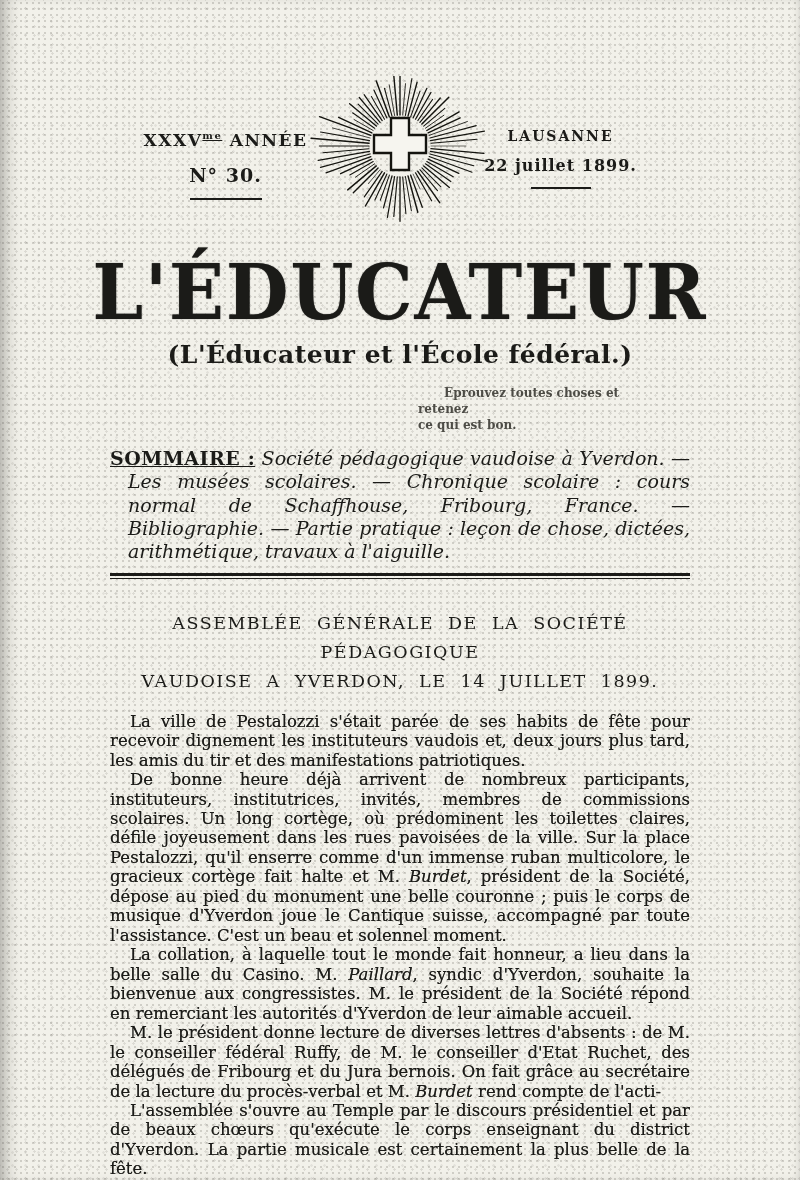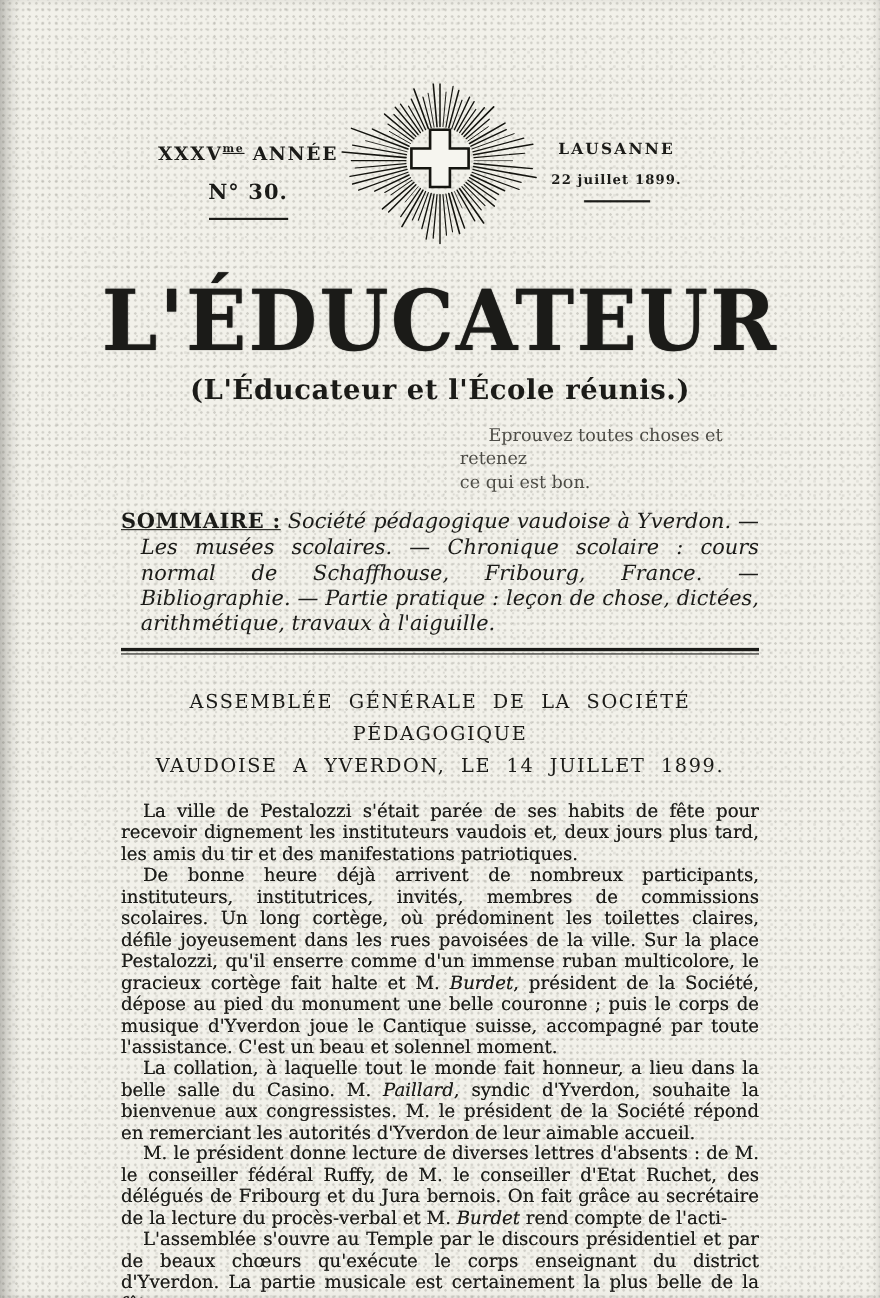--- a/index.html
+++ b/index.html
@@ -18,33 +18,33 @@
     background-position:0 0, 3px 4px, 6px 2px;
     box-shadow: inset 14px 0 18px -12px rgba(40,40,35,.45), inset -6px 0 10px -8px rgba(40,40,35,.3);
   }
   .masthead { position:relative; height:150px; margin-top:88px; }
   .mh-left  { position:absolute; left:128px; top:42px; width:195px; text-align:center; }
   .mh-right { position:absolute; left:458px; top:40px; width:205px; text-align:center; }
   .annee { font-size:17px; font-weight:bold; letter-spacing:1.5px; white-space:nowrap; }
   .annee sup { font-size:10px; text-decoration:underline; }
   .numero { font-size:19px; font-weight:bold; margin-top:14px; letter-spacing:1px; }
   .city { font-size:14px; font-weight:bold; letter-spacing:2px; }
-  .date { font-size:12px; font-weight:bold; margin-top:12px; letter-spacing:1px; }
+  .date { font-size:16px; font-weight:bold; margin-top:12px; letter-spacing:1px; }
   .short-rule { border:0; border-top:2.5px solid var(--ink); width:72px; margin:12px auto 0; }
   .short-rule.thin { width:60px; border-top-width:2px; }
   .emblem { position:absolute; left:305px; top:-12px; width:190px; height:150px; }
   .title-main {
     text-align:center; font-weight:bold; font-size:72px; letter-spacing:2px;
     margin-top:16px; line-height:1.05; transform:scaleY(1.06);
     text-shadow:0 0 1px rgba(0,0,0,.7);
     white-space:nowrap;
   }
   .title-sub { text-align:center; font-weight:bold; font-size:25px; margin-top:10px; letter-spacing:.5px; }
   .content { width:580px; margin:0 auto; }
-  .motto { margin:16px 0 14px 308px; width:250px; font-size:16px; line-height:1.35; color:var(--faded); }
+  .motto { margin:16px 0 14px 308px; width:250px; font-size:12px; line-height:1.35; color:var(--faded);font-weight:bold; }
   .motto .l1 { text-indent:26px; }
   .sommaire { font-size:19px; line-height:1.22; text-align:justify; padding-left:18px; text-indent:-18px; margin-top:8px; }
   .sommaire .label { font-style:normal; font-weight:bold; letter-spacing:.5px; text-decoration:underline; }
   .sommaire .stext { font-style:italic; }
   .double-rule { margin-top:10px; border-top:3.5px solid var(--ink); }
   .double-rule::after { content:""; display:block; border-top:1px solid var(--ink); margin-top:2px; }
   .article-heading { margin-top:30px; text-align:center; font-size:17.5px; letter-spacing:1.5px; word-spacing:7px; line-height:1.65; }
   .article-body { margin-top:16px; }
   .para {
     font-size:16.5px; line-height:1.18; text-align:justify; text-indent:20px;
@@ -145,21 +145,21 @@
     </div>
 
     <div class="mh-right">
       <div class="city">LAUSANNE</div>
       <div class="date">22 juillet 1899.</div>
       <hr class="short-rule thin">
     </div>
   </div>
 
   <div class="title-main">L'ÉDUCATEUR</div>
-  <div class="title-sub">(L'Éducateur et l'École réunis.)</div>
+  <div class="title-sub">(L'Éducateur et l'École fédéral.)</div>
 
   <div class="content">
 
     <div class="motto">
       <div class="l1">Eprouvez toutes choses et retenez</div>
       <div class="l2">ce qui est bon.</div>
     </div>
 
     <div class="sommaire"><span class="label">SOMMAIRE :</span>
       <span class="stext">Société pédagogique vaudoise à Yverdon. — Les musées scolaires. — Chronique scolaire : cours normal de Schaffhouse, Fribourg, France. — Bibliographie. — Partie pratique : leçon de chose, dictées, arithmétique, travaux à l'aiguille.</span>

